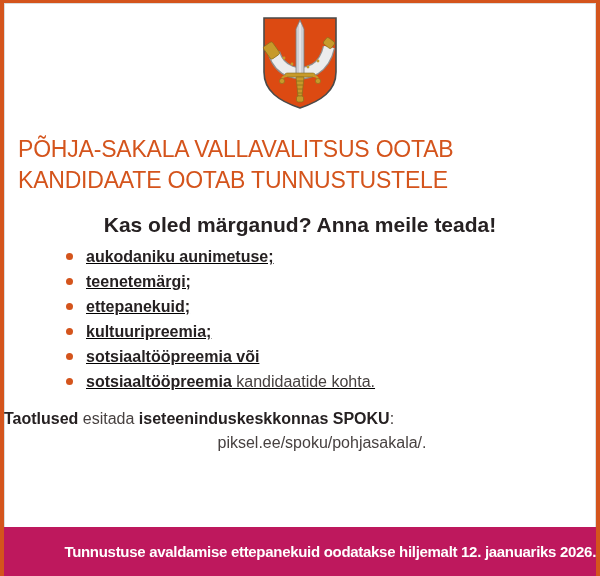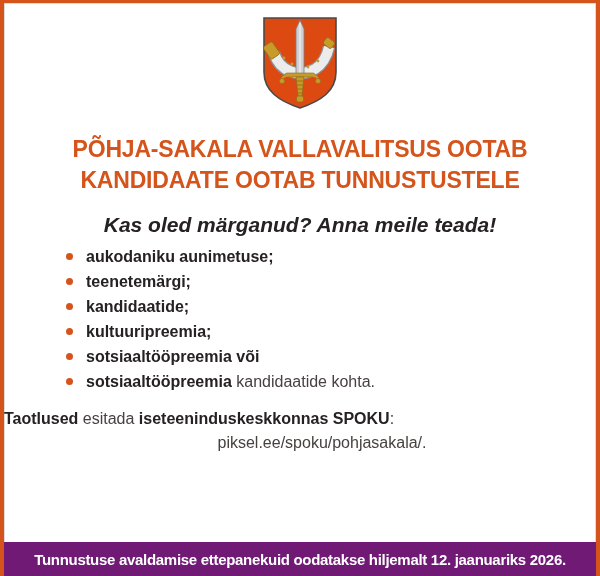--- a/index.html
+++ b/index.html
@@ -7,45 +7,45 @@
     width:600px; height:576px; box-sizing:border-box;
     border:4px solid #D4541C; border-top-width:3px; border-bottom:none;
     background:#fff;
     display:flex; flex-direction:column;
     font-family:"Liberation Sans", sans-serif;
     box-shadow: inset 1px 0 0 #dcdcdc, inset -1px 0 0 #dcdcdc, inset 0 1px 0 #dcdcdc;
     overflow:hidden;
   }
   .crest-wrap { margin:13px auto 0; line-height:0; }
   h1.headline {
-    margin:24px 14px 0; text-align:center;
-    color:#D4541C; font-size:23px; line-height:31px; font-weight:700;
+    margin:24px 14px 0; text-align:left;
+    color:#D4541C; font-size:23px; line-height:31px; font-weight:400;
     letter-spacing:-0.2px;
   }
   .subhead {
     margin:17px 0 0; text-align:center;
-    color:#262122; font-size:21px; font-weight:700;font-style:italic;
+    color:#262122; font-size:21px; font-weight:700;
   }
   .intro { margin:21px 44px 0; color:#474140; font-size:16px; line-height:20px; }
-  ul.awards { list-style:none; margin:7px 0 0; padding:0 16px 0 62px; }
+  ul.awards { list-style:none; margin:7px 0 0; padding:0 16px 0 62px;text-decoration:underline; }
   ul.awards li {
     position:relative; padding-left:20px;
     font-size:16px; line-height:25px; color:#474140;
   }
   ul.awards li .bullet {
     position:absolute; left:0; top:9px; width:7px; height:7px;
     border-radius:50%; background:#D4541C;
   }
   .bold-seg { font-weight:700; color:#262122; }
   .apply-line { margin:13px 0 0; text-align:left; font-size:16px; line-height:24px; color:#474140; }
   .url-line { margin:0; text-align:center; font-size:16px; line-height:24px; color:#474140;padding-left:44px; }
   .footer-bar {
-    margin-top:auto; height:34px; background:#701a75;
+    margin-top:auto; height:49px; background:#be185d;
     color:#fff; font-weight:700; font-size:15px; letter-spacing:-0.3px;
-    display:flex; align-items:center; justify-content:center; white-space:nowrap;
+    display:flex; align-items:center; justify-content:flex-end; white-space:nowrap;
   }
 </style>
 </head>
 <body>
 
 <div class="page">
 
   <div class="crest-wrap">
     <svg width="78" height="94" viewBox="0 0 78 94" aria-hidden="true">
 
@@ -94,21 +94,21 @@
     <li>
       <span class="bullet"></span>
       <span class="bold-seg">aukodaniku aunimetuse;</span><span></span>
     </li>
     <li>
       <span class="bullet"></span>
       <span class="bold-seg">teenetemärgi;</span><span></span>
     </li>
     <li>
       <span class="bullet"></span>
-      <span class="bold-seg">kandidaatide;</span><span></span>
+      <span class="bold-seg">ettepanekuid;</span><span></span>
     </li>
     <li>
       <span class="bullet"></span>
       <span class="bold-seg">kultuuripreemia;</span><span></span>
     </li>
     <li>
       <span class="bullet"></span>
       <span class="bold-seg">sotsiaaltööpreemia või</span><span></span>
     </li>
     <li>

